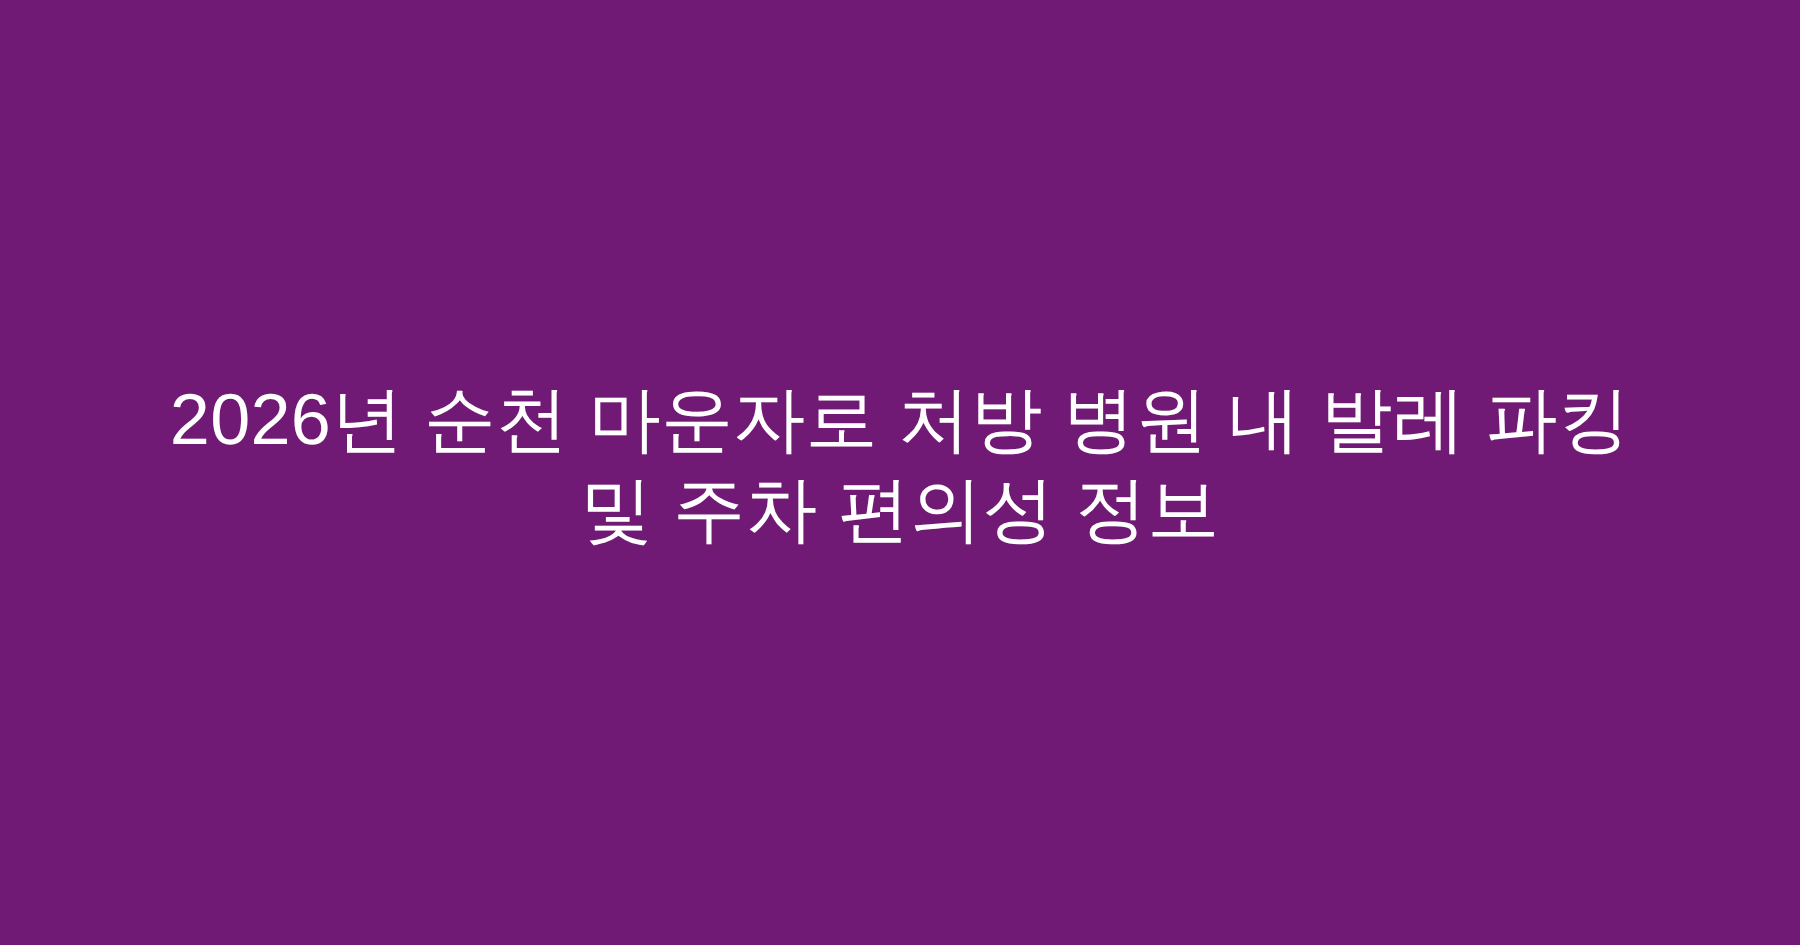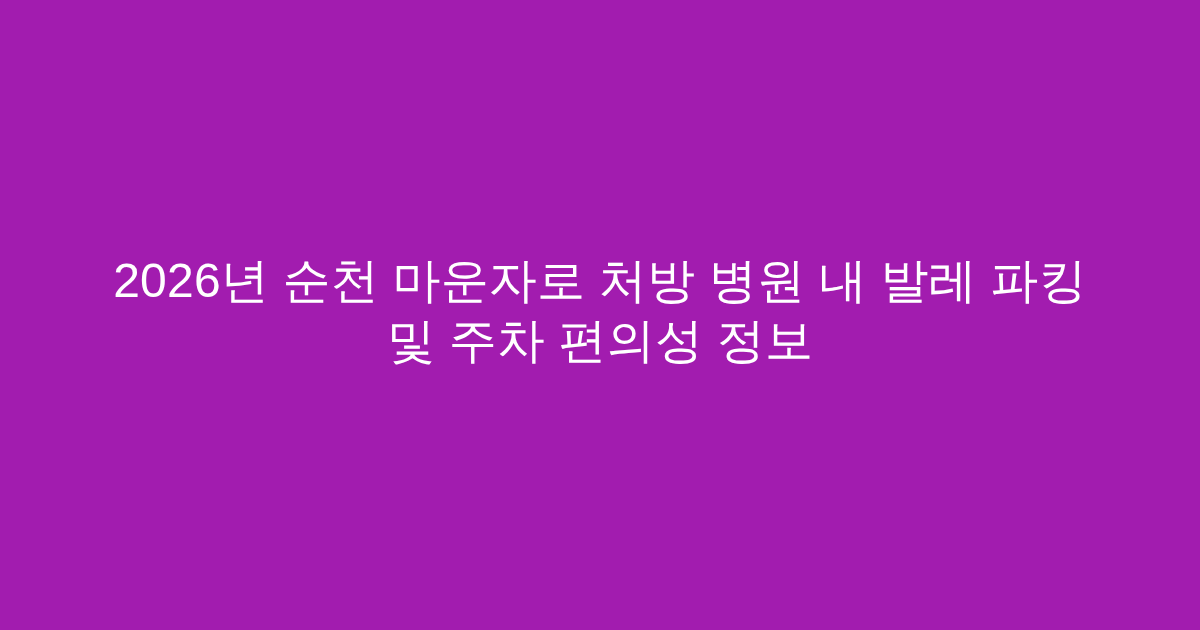--- a/index.html
+++ b/index.html
@@ -13,21 +13,21 @@
     overflow: hidden;
     font-family: "Liberation Sans", "DejaVu Sans", sans-serif;
     -webkit-font-smoothing: antialiased;
   }
 
   .og-card {
     position: relative;
     box-sizing: border-box;
     width: 1200px;
     height: 630px;
-    background-color: #a21caf;
+    background-color: #701a75;
     display: flex;
     align-items: center;
     justify-content: center;
   }
 
   .title-block {
     box-sizing: border-box;
     width: 1100px;
     padding: 0 40px;
     margin-top: -8px;

